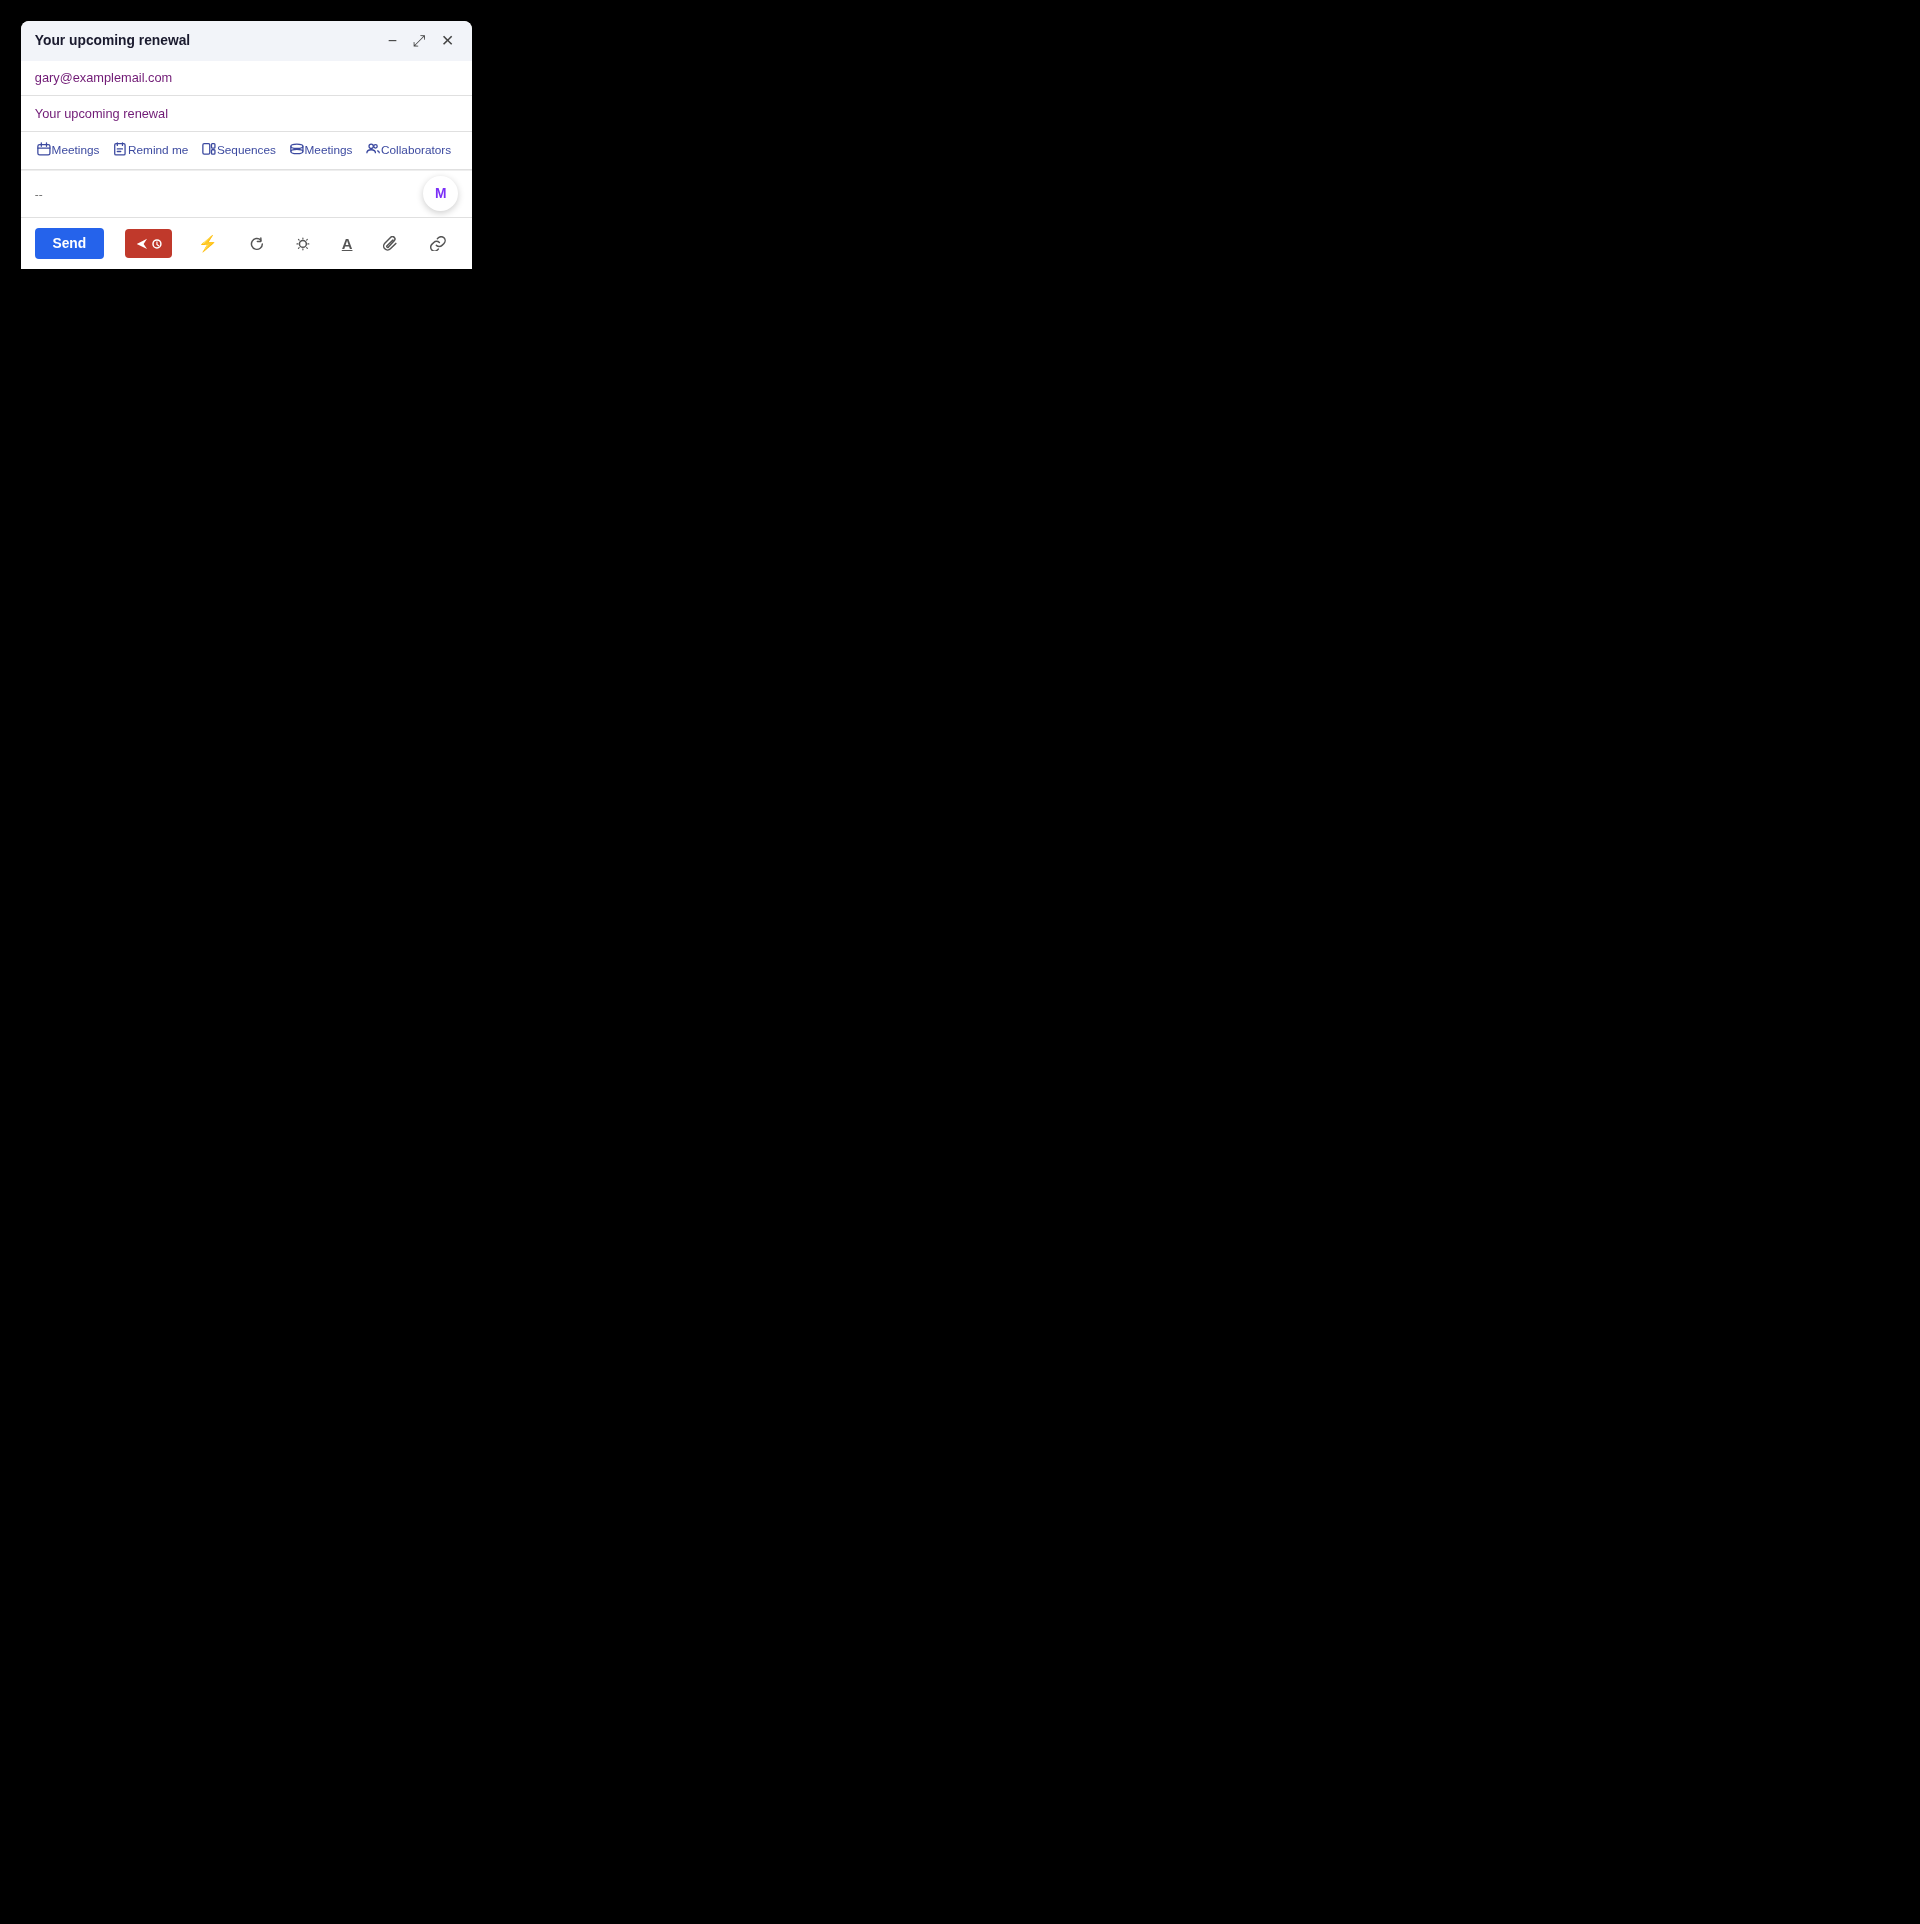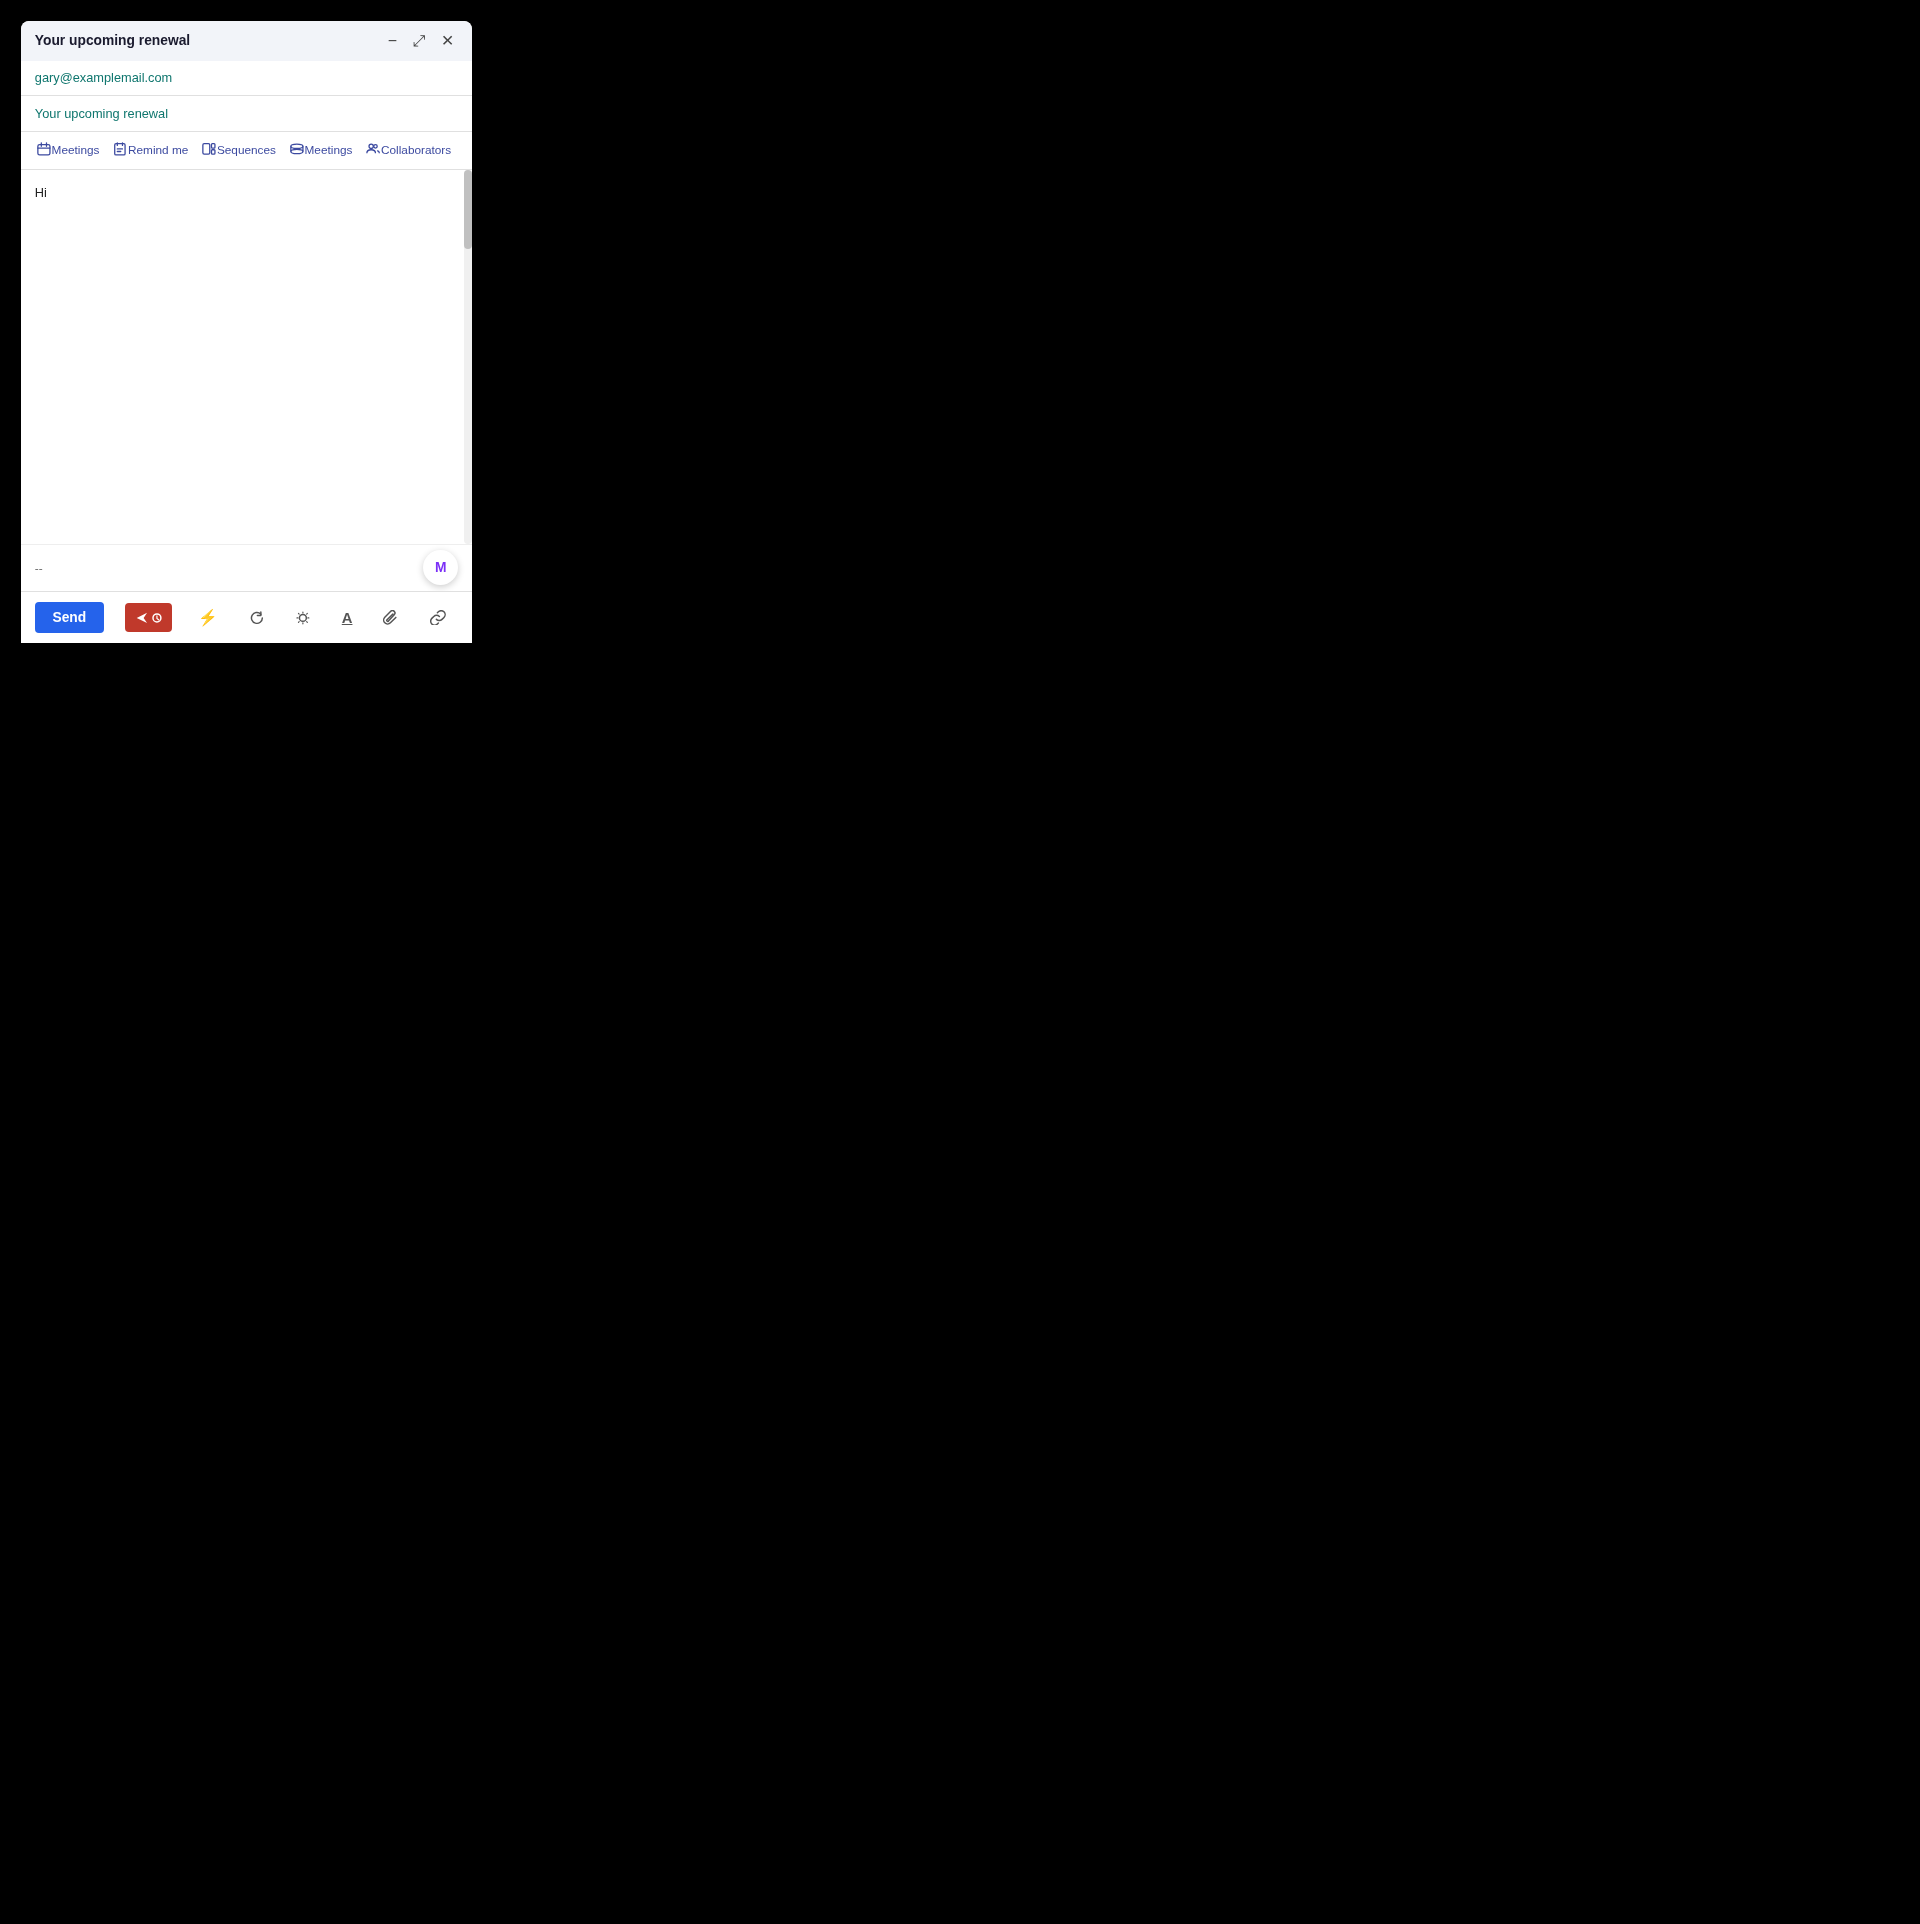--- a/index.html
+++ b/index.html
@@ -56,21 +56,21 @@
       color: #444;
       font-size: 15.8px;
       padding: 2px 3.9px;
       line-height: 1;
     }
 
     .compose-field {
       padding: 9.9px 13.8px;
       border-bottom: 1px solid #e0e0e0;
       font-size: 12.8px;
-      color: #0f766e;
+      color: #701a75;
     }
 
     .toolbar {
       display: flex;
       gap: 2px;
       padding: 5.9px 9.9px;
       border-bottom: 1px solid #e0e0e0;
       flex-wrap: nowrap;
       align-items: center;
     }
@@ -273,26 +273,20 @@
           <circle cx="6" cy="5" r="2.5" stroke="#3c4aa0" stroke-width="1.5" fill="none"></circle>
           <circle cx="11" cy="5" r="2" stroke="#3c4aa0" stroke-width="1.5" fill="none"></circle>
           <path d="M1 13c0-2.761 2.239-4 5-4s5 1.239 5 4" stroke="#3c4aa0" stroke-width="1.5" fill="none"></path>
           <path d="M13 10c1.5.5 2.5 1.5 2.5 3" stroke="#3c4aa0" stroke-width="1.5" fill="none"></path>
         </svg>
       </span>
       <span>Collaborators</span>
     </div>
   </div>
 
-  <div class="compose-body">
-    <textarea class="compose-textarea" style="">Hi</textarea>
-    <div class="scrollbar-track">
-      <div class="scrollbar-thumb"></div>
-    </div>
-  </div>
 
   <div class="compose-signature">
     <span>--</span>
     <div class="mixmax-btn">
       <span>M</span>
     </div>
   </div>
 
   <div class="compose-footer">
     <button class="send-btn">Send</button>

